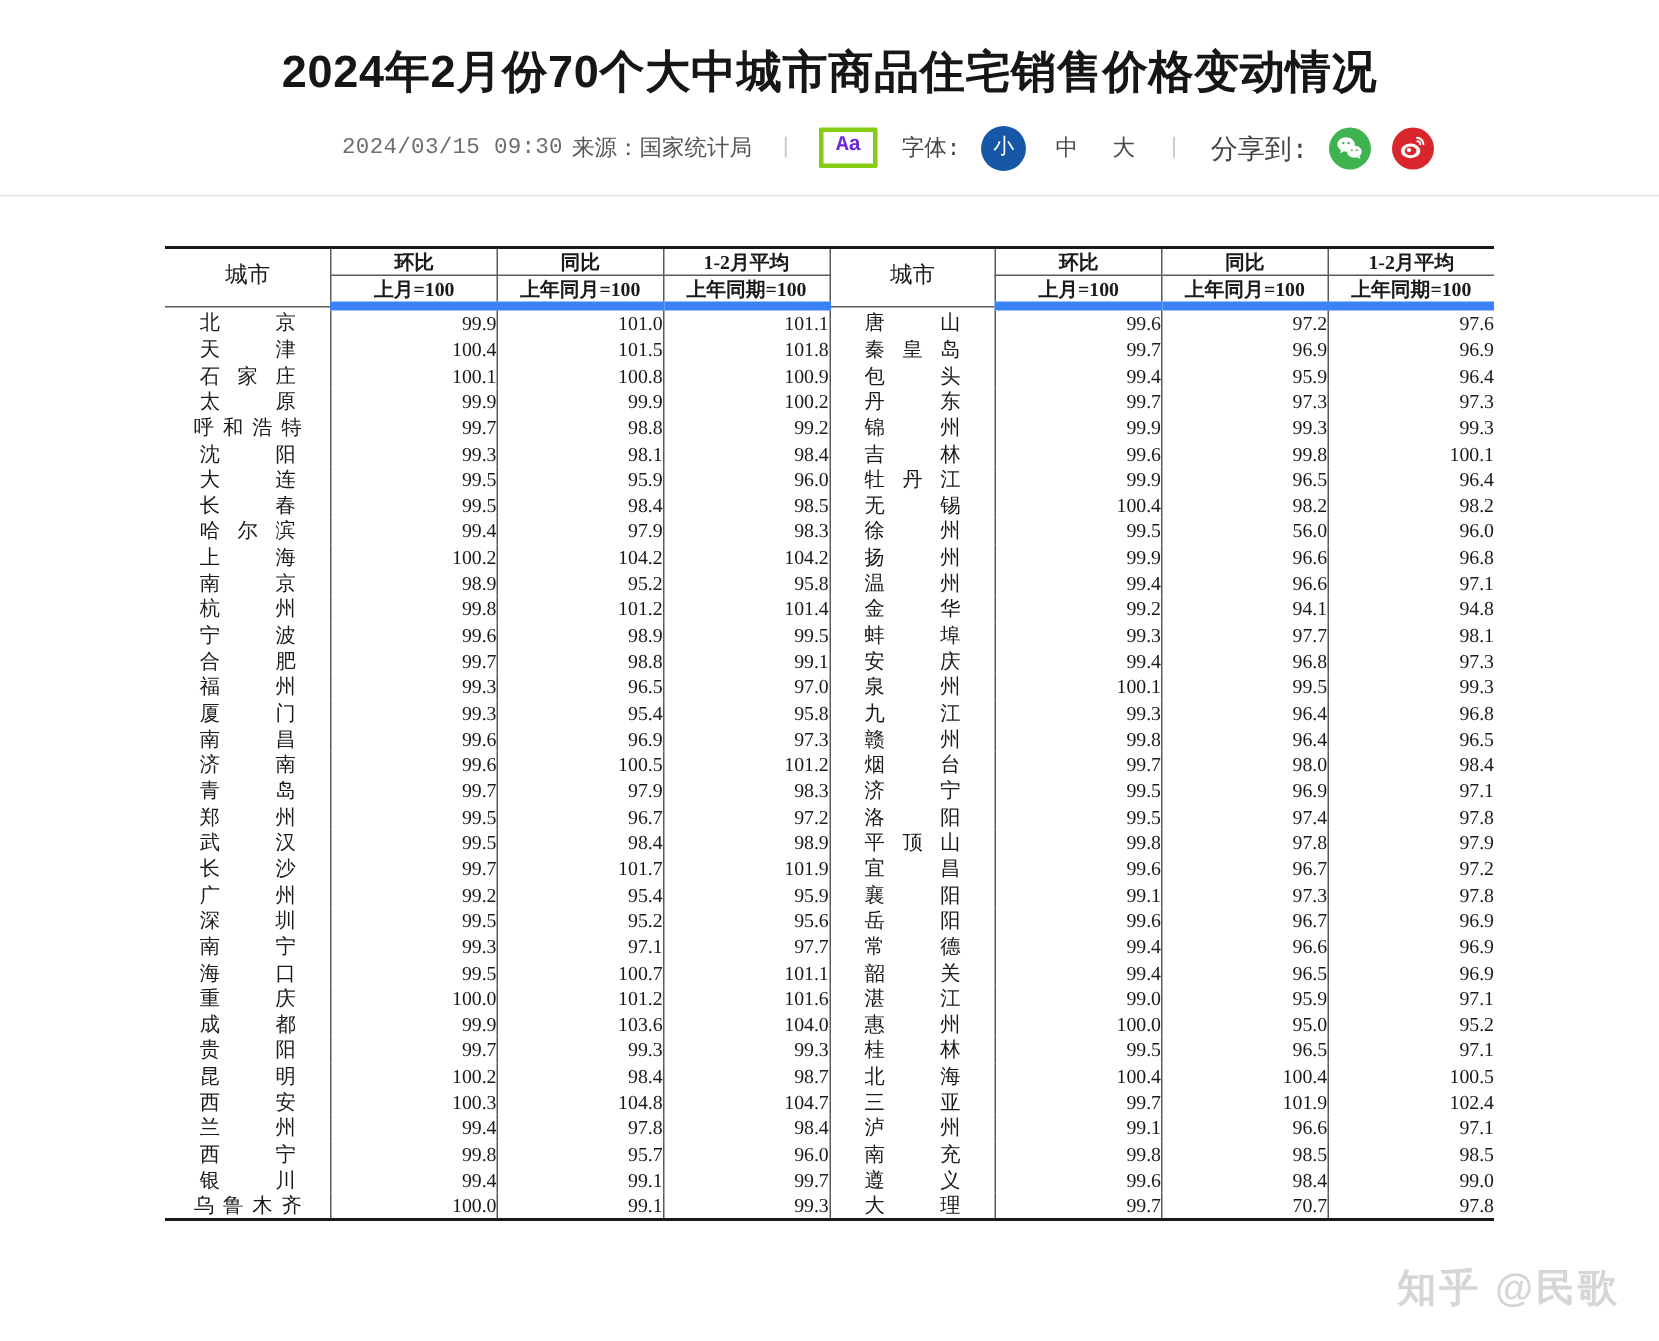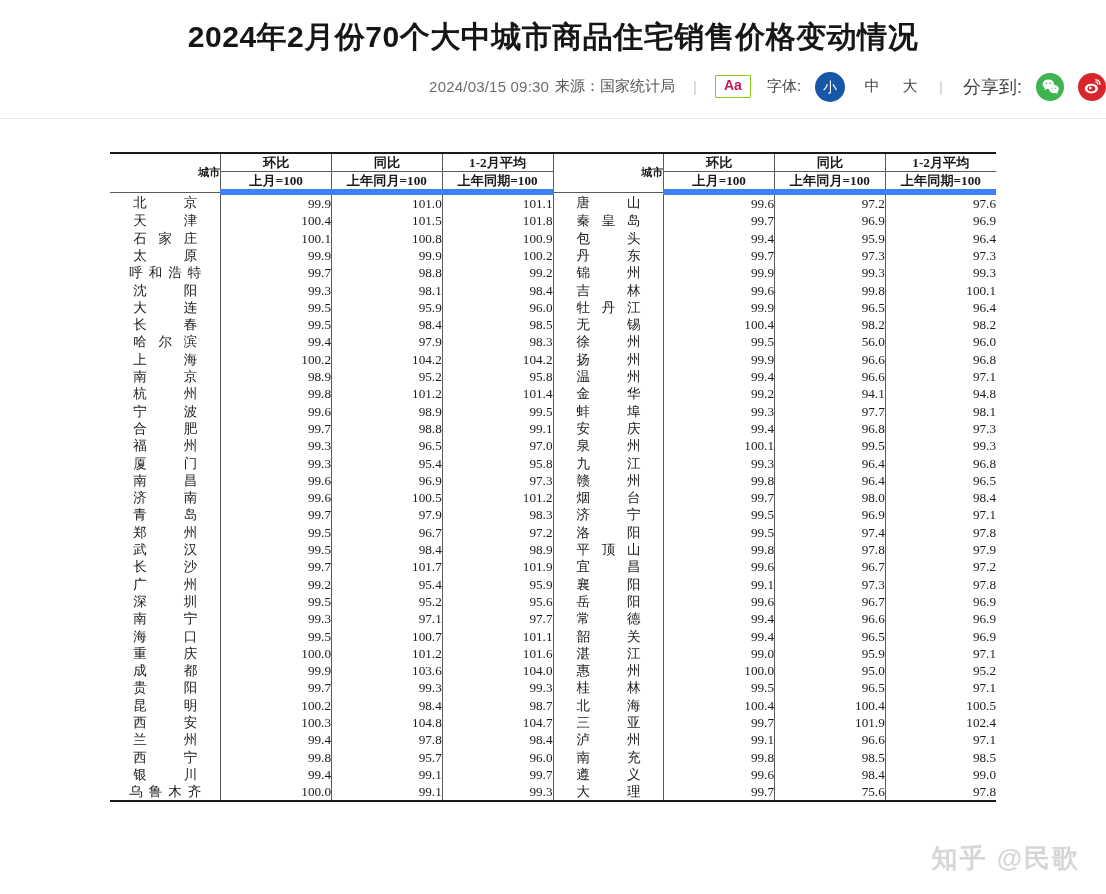--- a/index.html
+++ b/index.html
@@ -11,53 +11,54 @@
     width: 1106px; height: 894px;
     overflow: hidden;
     font-family: "Liberation Sans", "DejaVu Sans", sans-serif;
     color: #111;
   }
 
   
   .page-header {
     width: 100%;
     background: #ffffff;
-    padding-top: 12px;
+    padding-top: 24px;
   }
   .article-title {
     text-align: center;
     font-family: "Liberation Sans", "DejaVu Sans", sans-serif;
     font-weight: bold;
     font-size: 30px;
     letter-spacing: 0.5px;
     color: #161616;
     margin: 6px 0 0 0;
     line-height: 1.25;
   }
 
   .meta-bar {
     display: flex;
     align-items: center;
-    justify-content: flex-end;
+    justify-content: center;
     gap: 0px;
     padding: 16px 0 14px 78px;
     font-size: 15px;
     color: #555;
+    font-family: Liberation Mono, monospace;
   }
   .meta-date { color: #6d6d6d; letter-spacing: 0.2px; font-size: 15px; }
   .meta-source { color: #555; margin-left: 6px; font-size: 15px; }
   .sep {
     color: #c9c9c9;
     margin: 0 18px;
     font-size: 15px;
     user-select: none;
   }
   .aa-box {
-    border: 1px solid #84cc16;
-    color: #be185d;
+    border: 3px solid #84cc16;
+    color: #6d28d9;
     font-size: 14px;
     font-weight: bold;
     padding: 2px 8px 3px 8px;
     line-height: 1.1;
     border-radius: 1px;
     display: inline-block;
   }
   .font-label { margin-left: 16px; color: #444; font-size: 15px; }
   .size-opt {
     margin-left: 16px;
@@ -126,23 +127,23 @@
     line-height: 17.3px;
     height: 17.3px;
   }
   
   table.price-table { border-top: 2px solid #1a1a1a; border-bottom: 2px solid #1a1a1a; }
   table.price-table tr.head-top th { border-bottom: 1px solid #5a5a5a; }
   table.price-table tr.head-bottom th { border-bottom: 6px solid #3b82f6; }
 
   th.city-head {
     vertical-align: middle;
-    text-align: right;
-    font-weight: bold;
-    font-size: 11px;
+    text-align: center;
+    font-weight: normal;
+    font-size: 15px;
   }
   th.grp-head, th.sub-head {
     text-align: center;
     font-weight: bold;
     font-size: 13.2px;
     padding: 1px 0 2px 0;
   }
   
   table.price-table th:first-child,
   table.price-table td:first-child { border-left: none; }
@@ -616,21 +617,21 @@
             <td class="num-cell">98.4</td>
             <td class="num-cell">99.0</td>
           </tr>
           <tr>
             <td class="city-cell"><span class="cn-name w4">乌鲁木齐</span></td>
             <td class="num-cell">100.0</td>
             <td class="num-cell">99.1</td>
             <td class="num-cell">99.3</td>
             <td class="city-cell"><span class="cn-name">大理</span></td>
             <td class="num-cell">99.7</td>
-            <td class="num-cell">75.6</td>
+            <td class="num-cell">70.7</td>
             <td class="num-cell">97.8</td>
           </tr>
         </tbody>
     </table>
   </div>
 
   <div class="watermark">知乎 @民歌</div>
 </div>
 
 </body></html>

